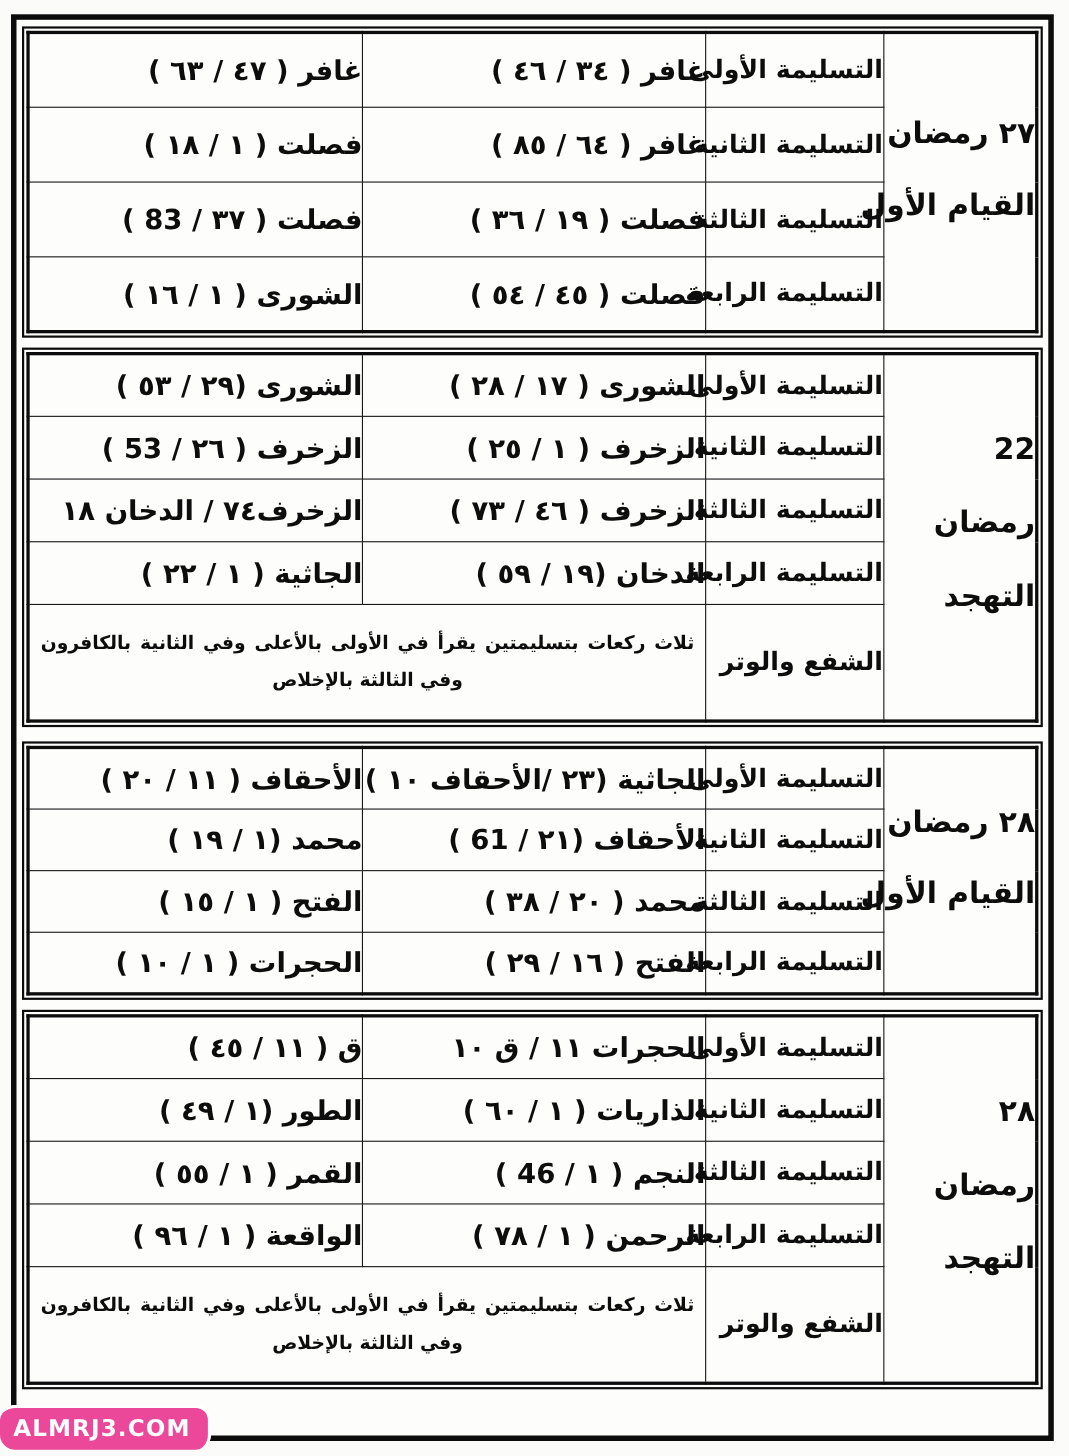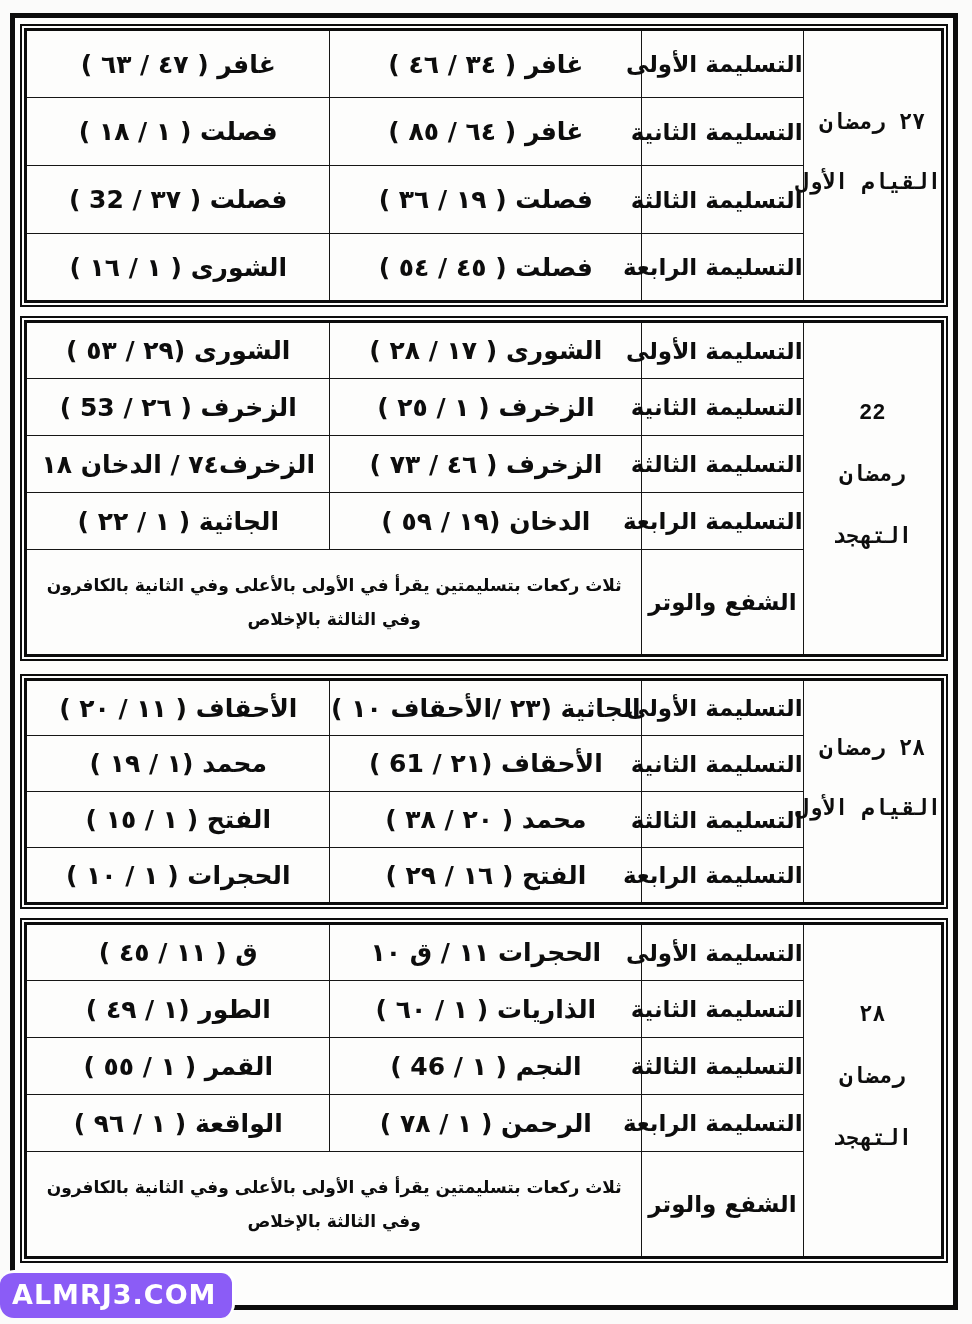--- a/index.html
+++ b/index.html
@@ -26,36 +26,34 @@
   .block-wrap.gap-lg { margin-top: 13px; }
   table.block {
     width: 100%;
     border-collapse: collapse;
     table-layout: fixed;
     direction: rtl;
     border: 3.5px solid #0c0c0c;
   }
   table.block td {
     border: 1.5px solid #161616;
-    text-align: center;
     vertical-align: middle;
     color: #0d0d0d;
     font-weight: bold;
   }
   col.c-day    { width: 15.2%; }
   col.c-taslim { width: 17.6%; }
   col.c-mid    { width: 34.0%; }
   col.c-left   { width: 33.2%; }
 
   td.day {
-    font-size: 22px;
+    font-size: 27px;
     vertical-align: top;
     padding-top: 14px;
     line-height: 1.0;
-    font-family: Liberation Mono, monospace;
   }
   .day-line { margin-bottom: 38px; white-space: nowrap; }
   td.day.tahajjud .day-line { margin-bottom: 40px; }
 
   td.taslima { font-size: 23px; white-space: nowrap; }
   td.verse   { font-size: 25px; white-space: nowrap; }
 
   .b1 td { height: 68px; }
   .b2 td { height: 57px; }
   .b3 td { height: 56px; }
@@ -67,25 +65,25 @@
     text-align: justify;
     text-align-last: center;
     padding: 6px 10px;
     line-height: 2.0;
     white-space: normal;
   }
 
   .watermark {
     position: absolute;
     left: 0; bottom: 6px;
-    background: #8b5cf6;
+    background: #ec4899;
     color: #ffffff;
     font-family: "DejaVu Sans", sans-serif;
     font-weight: bold;
-    font-size: 27px;
+    font-size: 21px;
     letter-spacing: 1px;
     padding: 6px 16px 8px 12px;
     border-top: 3px solid #ffffff;
     border-right: 3px solid #ffffff;
     border-radius: 14px;
     z-index: 5;
   }
 </style>
 </head>
 <body>
@@ -111,21 +109,21 @@
         <td class="verse">غافر ( ٤٧ / ٦٣ )</td>
       </tr>
       <tr>
         <td class="taslima">التسليمة الثانية</td>
         <td class="verse">غافر ( ٦٤ / ٨٥ )</td>
         <td class="verse">فصلت ( ١ / ١٨ )</td>
       </tr>
       <tr>
         <td class="taslima">التسليمة الثالثة</td>
         <td class="verse">فصلت ( ١٩ / ٣٦ )</td>
-        <td class="verse">فصلت ( ٣٧ / 32 )</td>
+        <td class="verse">فصلت ( ٣٧ / 83 )</td>
       </tr>
       <tr>
         <td class="taslima">التسليمة الرابعة</td>
         <td class="verse">فصلت ( ٤٥ / ٥٤ )</td>
         <td class="verse">الشورى ( ١ / ١٦ )</td>
       </tr>
     </tbody>
       </table>
   </div>
 

